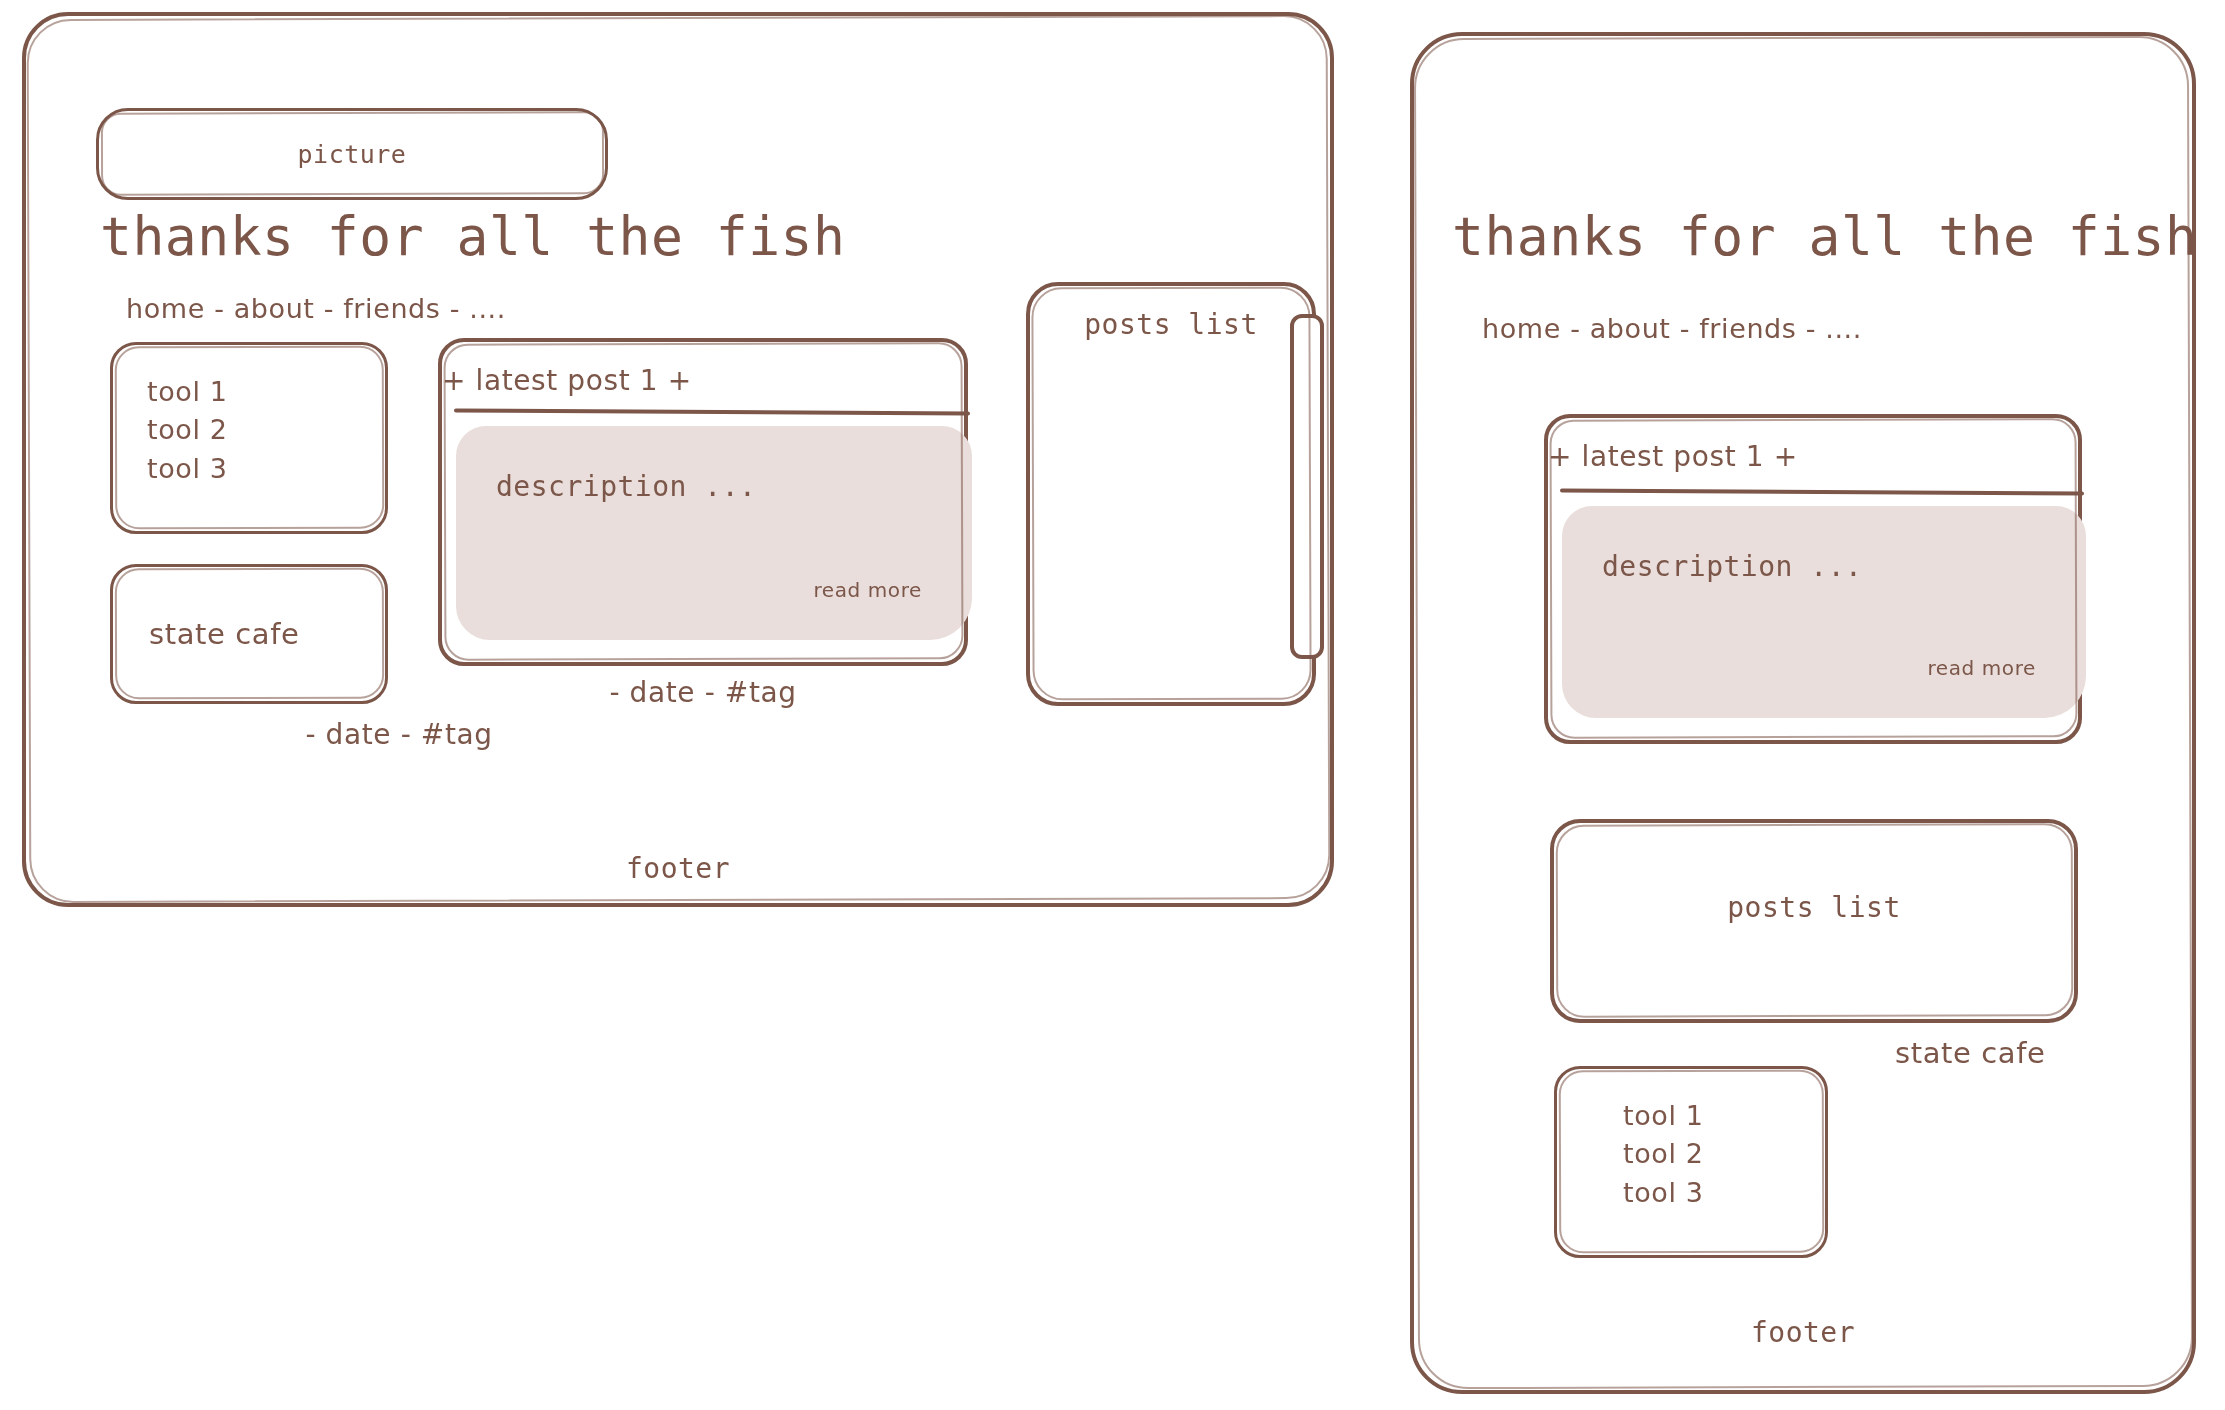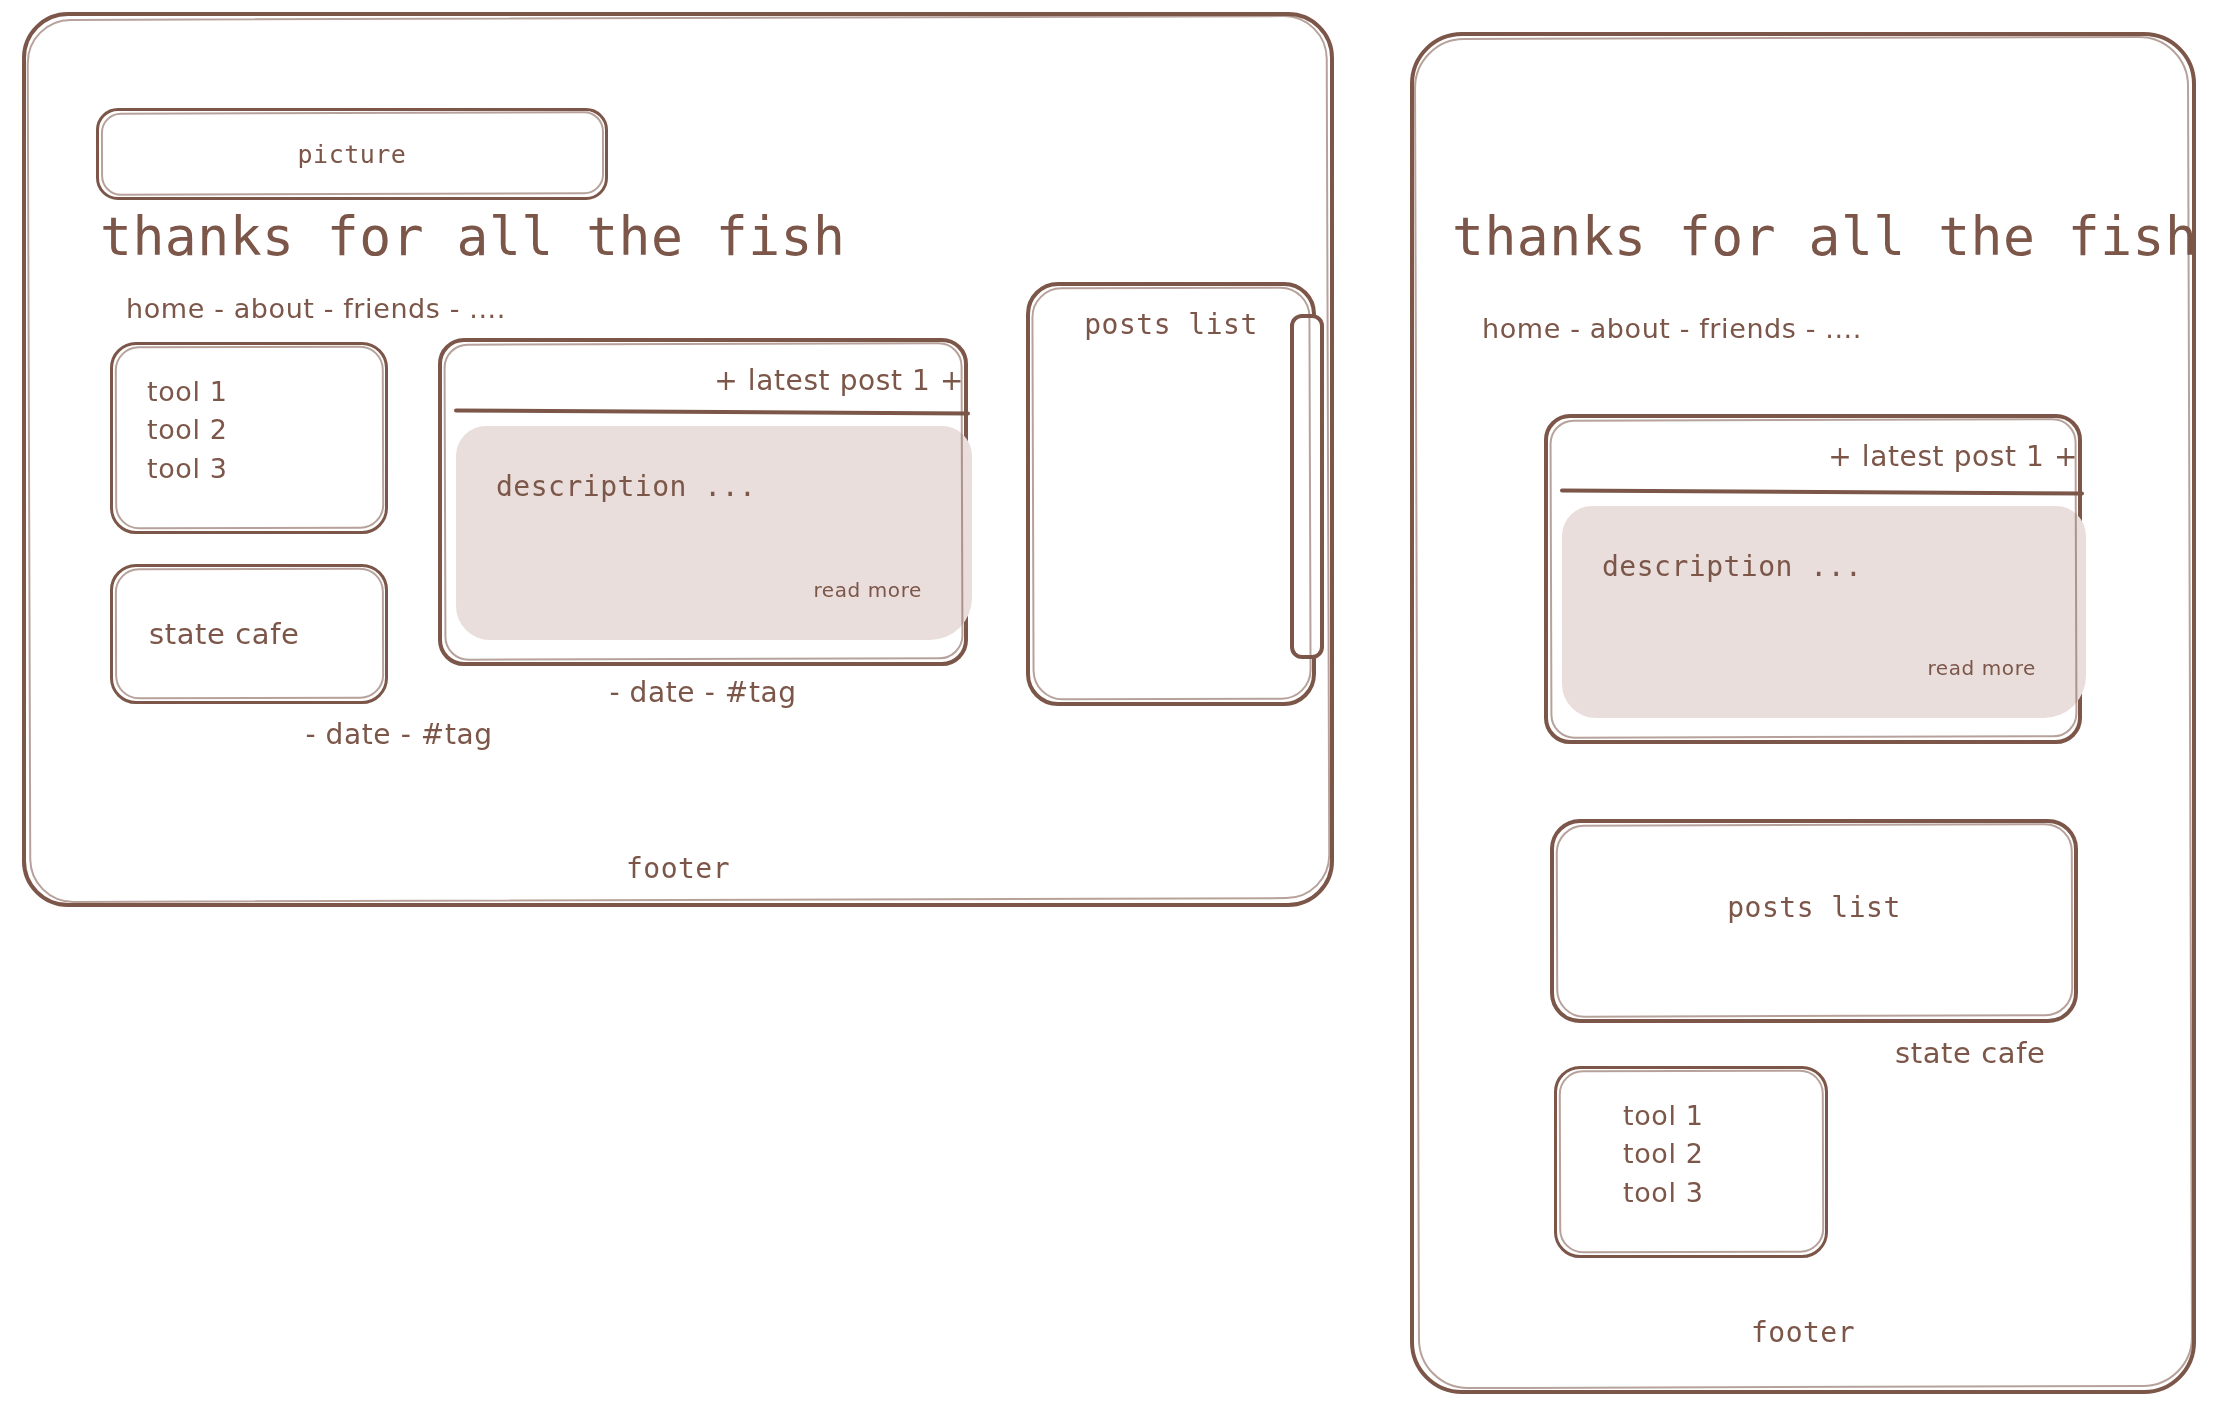--- a/index.html
+++ b/index.html
@@ -59,21 +59,21 @@
   #desktop-frame {
     left: 22px; top: 12px;
     width: 1312px; height: 895px;
     border-radius: 46px;
   }
   #desktop-frame::after { border-radius: 44px; }
 
   #picture-box {
     left: 70px; top: 92px;
     width: 512px; height: 92px;
-    border-radius: 22px;
+    border-radius: 32px;
     border-width: 3.5px;
     display: flex; align-items: center; justify-content: center;
   }
   #picture-box::after { border-radius: 20px; border-width: 2px; }
   #picture-box .label { font-size: 25px; }
 
   #desktop-title {
     position: absolute;
     left: 74px; top: 190px;
     font-size: 53px;
@@ -112,21 +112,21 @@
   #post-card {
     left: 412px; top: 322px;
     width: 530px; height: 328px;
     border-radius: 26px;
     border-width: 4px;
   }
   #post-card::after { border-radius: 24px; border-width: 2.2px; }
   .post-title {
     position: absolute;
     left: 0; right: 0; top: 22px;
-    text-align: right;
+    text-align: left;
     font-size: 28px;
     white-space: nowrap;
   }
   .post-rule {
     position: absolute;
     left: 12px; right: -6px; top: 68px;
     height: 4px;
     background: var(--ink);
     border-radius: 3px;
     transform: rotate(0.35deg);

